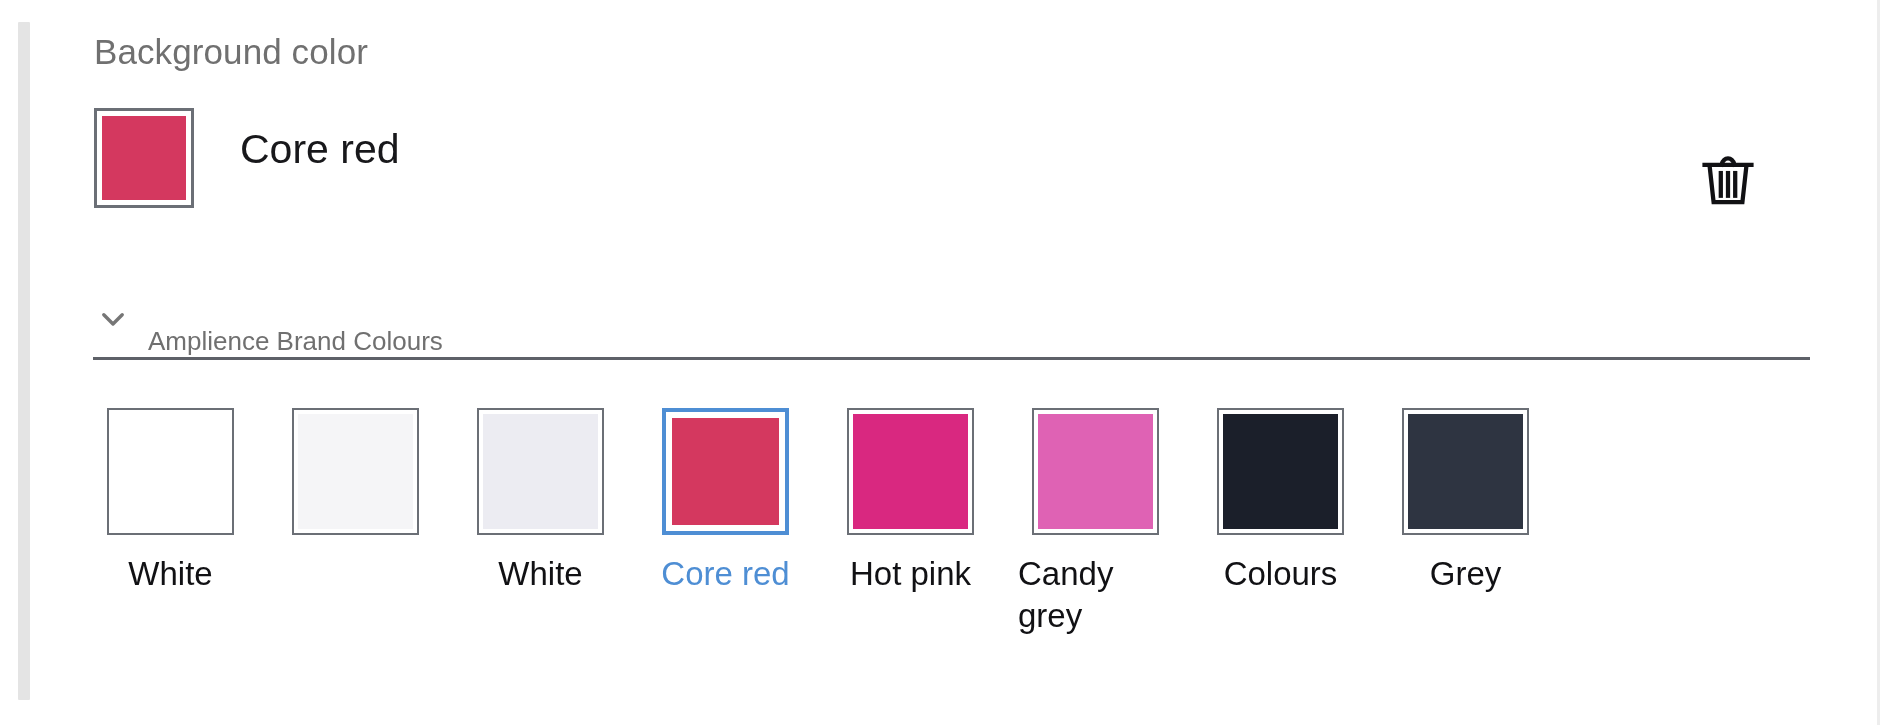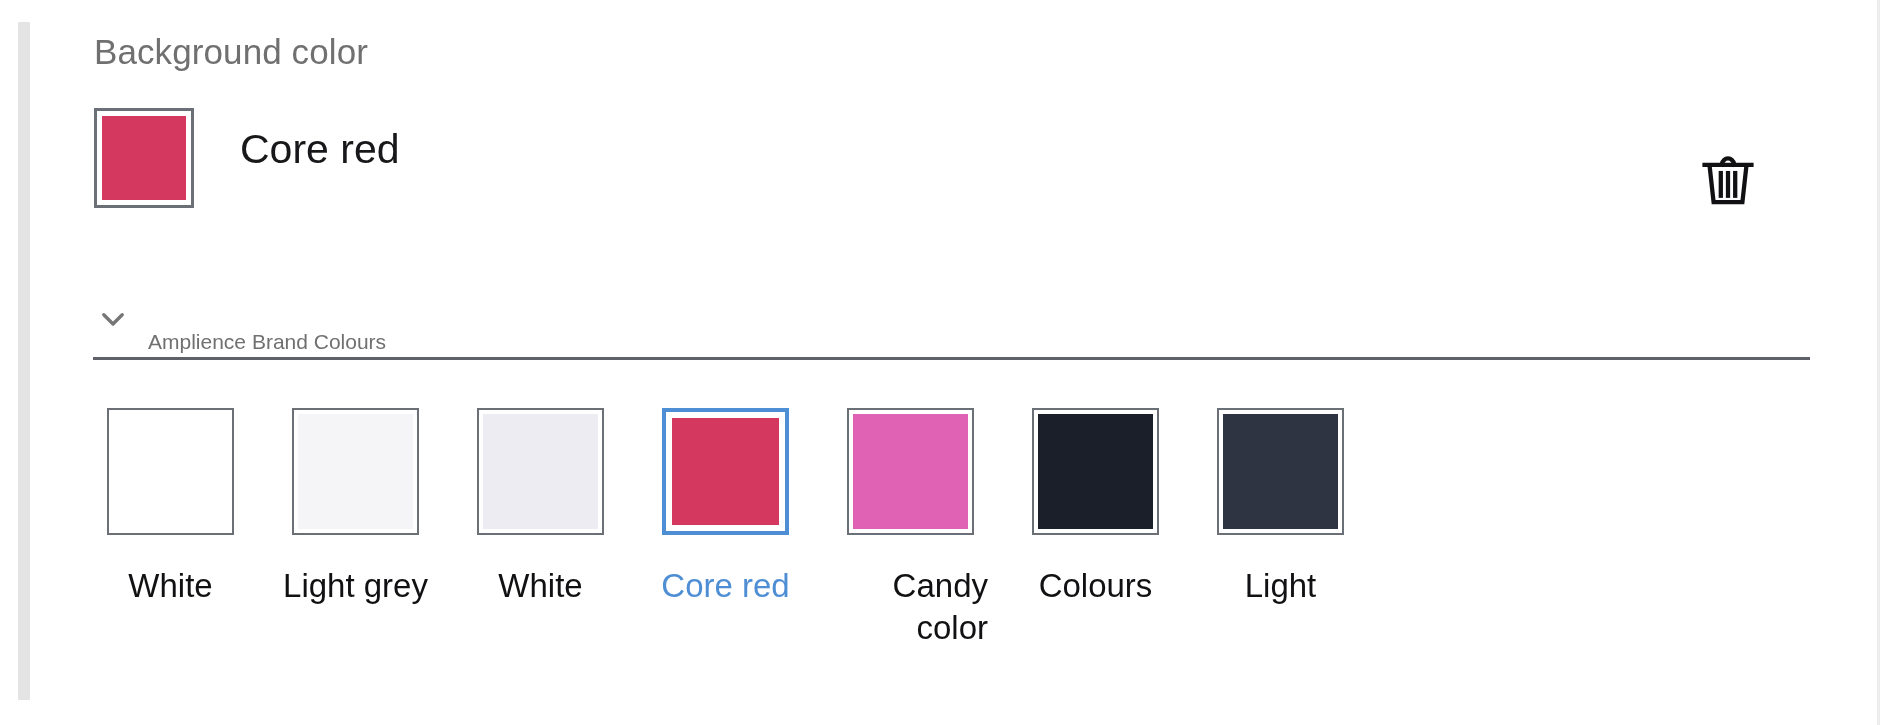--- a/index.html
+++ b/index.html
@@ -110,21 +110,21 @@
   }
   .chev {
     width: 38px;
     height: 38px;
     display: flex;
     align-items: center;
     justify-content: center;
     margin-right: 16px;
   }
   .group-title {
-    font-size: 21px;
+    font-size: 26px;
     color: #707070;
     white-space: nowrap;
     margin-top: 45px;
   }
 
   .divider {
     position: absolute;
     left: 93px;
     top: 357px;
     width: 1717px;
@@ -160,25 +160,25 @@
   }
   .swatch-cell.selected .swatch-box {
     border: 4px solid #4e8ed4;
     padding: 6px;
   }
   .swatch-box .fill {
     width: 100%;
     height: 100%;
   }
   .swatch-label {
-    margin-top: 30px;
+    margin-top: 18px;
     font-size: 33px;
     line-height: 42px;
     color: #111114;
-    text-align: right;
+    text-align: left;
     word-break: break-word;
   }
   .swatch-cell.selected .swatch-label {
     color: #4e8ed4;
   }
 </style>
 </head>
 <body>
 
 <div class="panel">
@@ -222,47 +222,52 @@
       <div class="swatch-cell">
         <div class="swatch-box">
           <div class="fill" style="background: rgb(255, 255, 255);"></div>
         </div>
         <div class="swatch-label">White</div>
       </div>
       <div class="swatch-cell">
         <div class="swatch-box">
           <div class="fill" style="background: rgb(245, 245, 247);"></div>
         </div>
-        <div class="swatch-label">Light grey</div>
       </div>
       <div class="swatch-cell">
         <div class="swatch-box">
           <div class="fill" style="background: rgb(236, 236, 242);"></div>
         </div>
         <div class="swatch-label">White</div>
       </div>
       <div class="swatch-cell selected">
         <div class="swatch-box">
           <div class="fill" style="background: rgb(212, 56, 95);"></div>
         </div>
         <div class="swatch-label">Core red</div>
       </div>
       <div class="swatch-cell">
         <div class="swatch-box">
+          <div class="fill" style="background: rgb(217, 40, 128);"></div>
+        </div>
+        <div class="swatch-label">Hot pink</div>
+      </div>
+      <div class="swatch-cell">
+        <div class="swatch-box">
           <div class="fill" style="background: rgb(223, 98, 180);"></div>
         </div>
-        <div class="swatch-label">Candy color</div>
+        <div class="swatch-label">Candy grey</div>
       </div>
       <div class="swatch-cell">
         <div class="swatch-box">
           <div class="fill" style="background: rgb(27, 31, 42);"></div>
         </div>
         <div class="swatch-label">Colours</div>
       </div>
       <div class="swatch-cell">
         <div class="swatch-box">
           <div class="fill" style="background: rgb(46, 52, 65);"></div>
         </div>
-        <div class="swatch-label">Light</div>
+        <div class="swatch-label">Grey</div>
       </div>
     </div>
 
 </div>
 
 </body></html>

